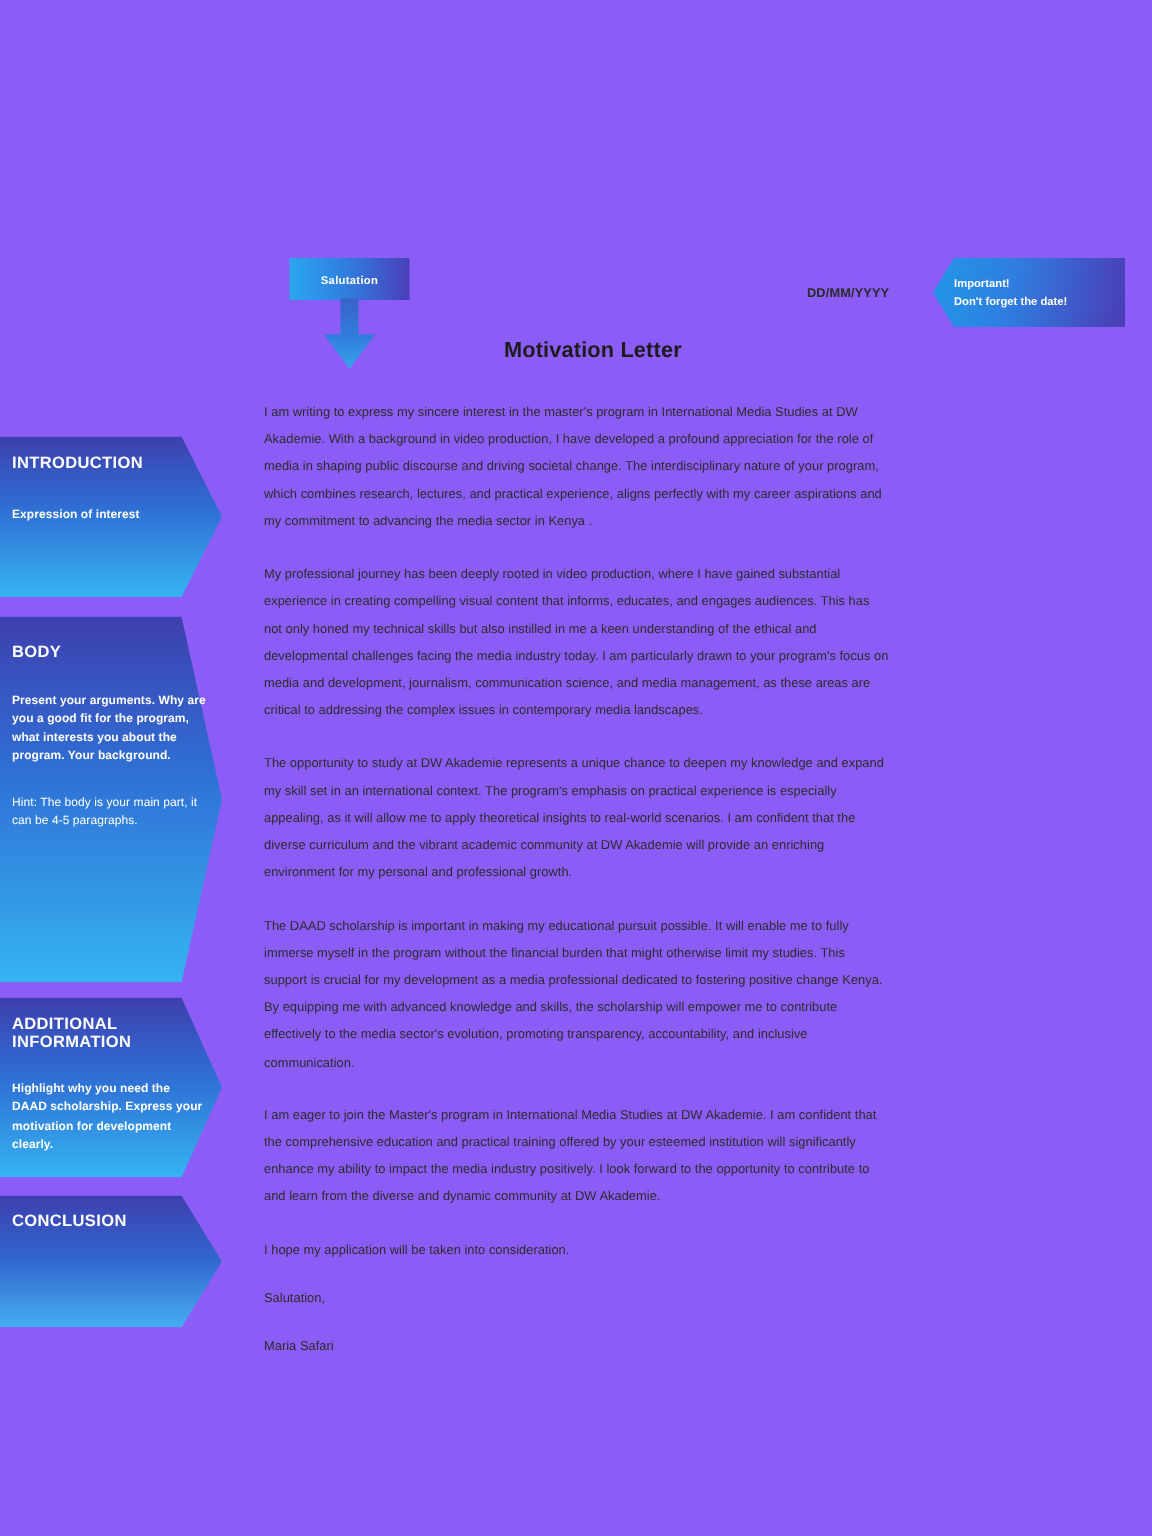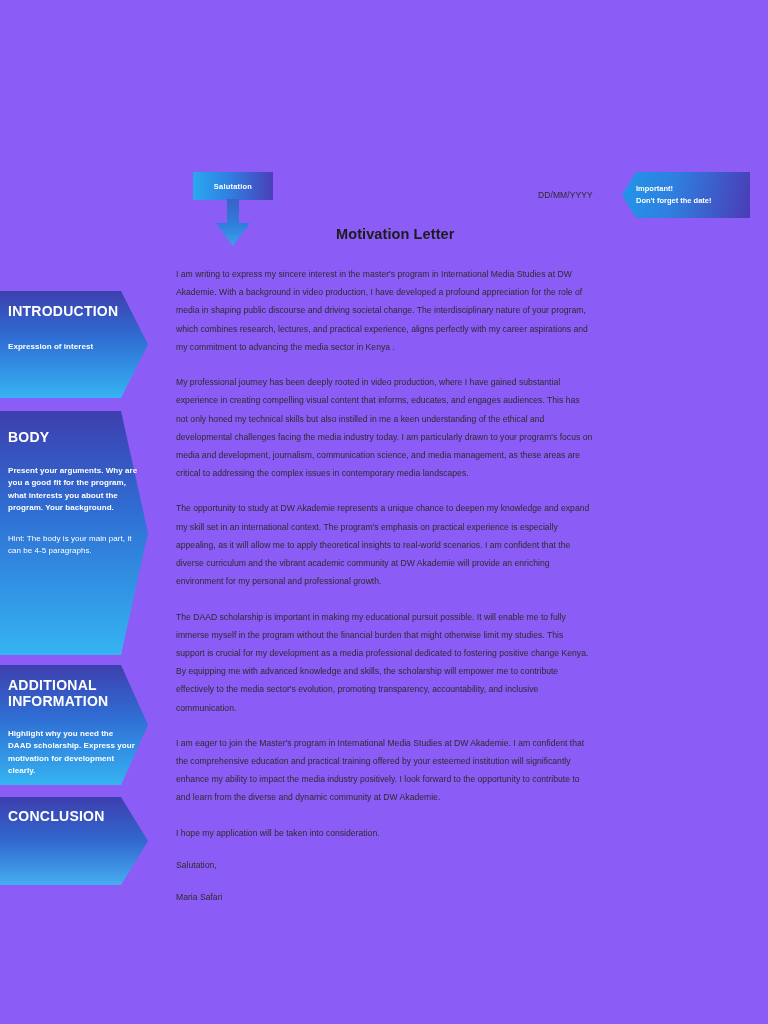--- a/index.html
+++ b/index.html
@@ -75,21 +75,21 @@
   }
 
   
   .date-line {
     position: absolute;
     left: 538px;
     top: 190px;
     font-size: 8.5px;
     color: #2b2b2b;
     letter-spacing: .1px;
-    font-weight: 400;
+    font-weight: 700;
   }
 
   
   .doc-title {
     position: absolute;
     left: 336px;
     top: 226px;
     font-size: 14.5px;
     font-weight: 700;
     color: #1c1c1c;
@@ -107,21 +107,21 @@
     inset: 0;
     clip-path: polygon(0 0, 121px 0, 148px 50%, 121px 100%, 0 100%);
   }
   .chev .content {
     position: absolute;
     inset: 0;
     padding: 0 10px 0 8px;
     color: #ffffff;
   }
   .chev .head {
-    font-size: 14px;
+    font-size: 11px;
     font-weight: 700;
     letter-spacing: .25px;
   }
   .chev .sub {
     font-size: 8px;
     font-weight: 700;
     line-height: 1.55;
     letter-spacing: .05px;
   }
   .chev .sub2 {

